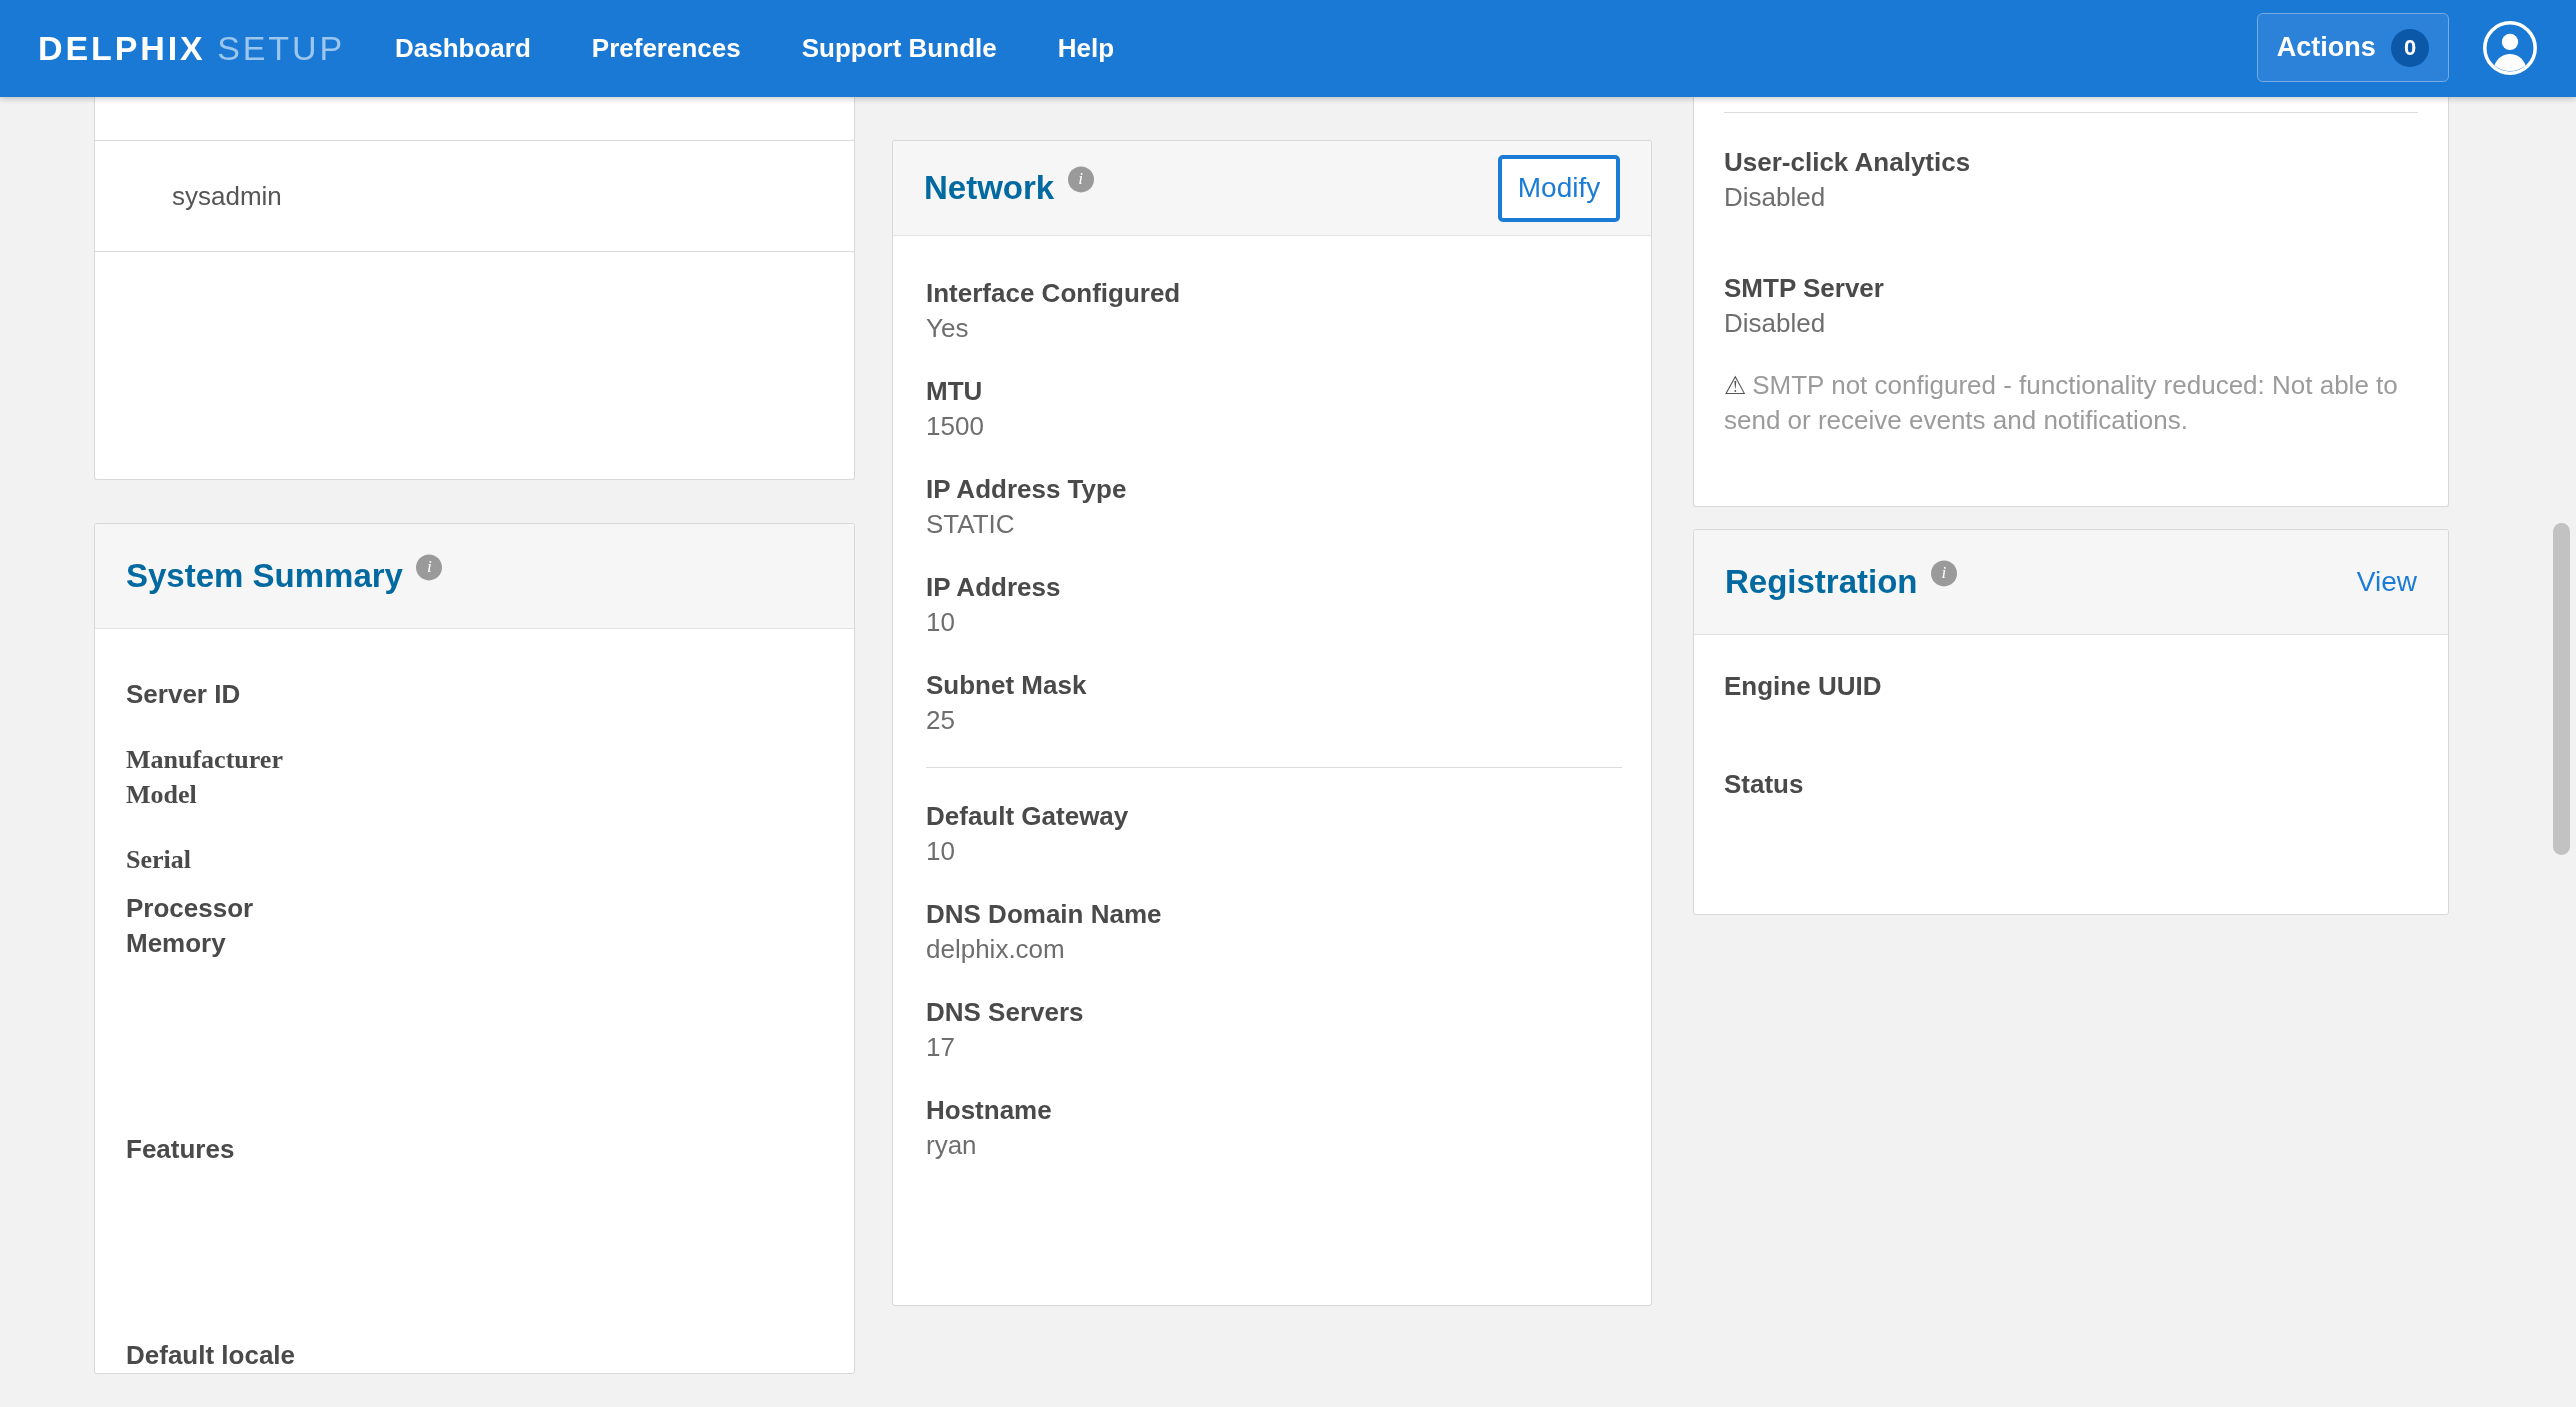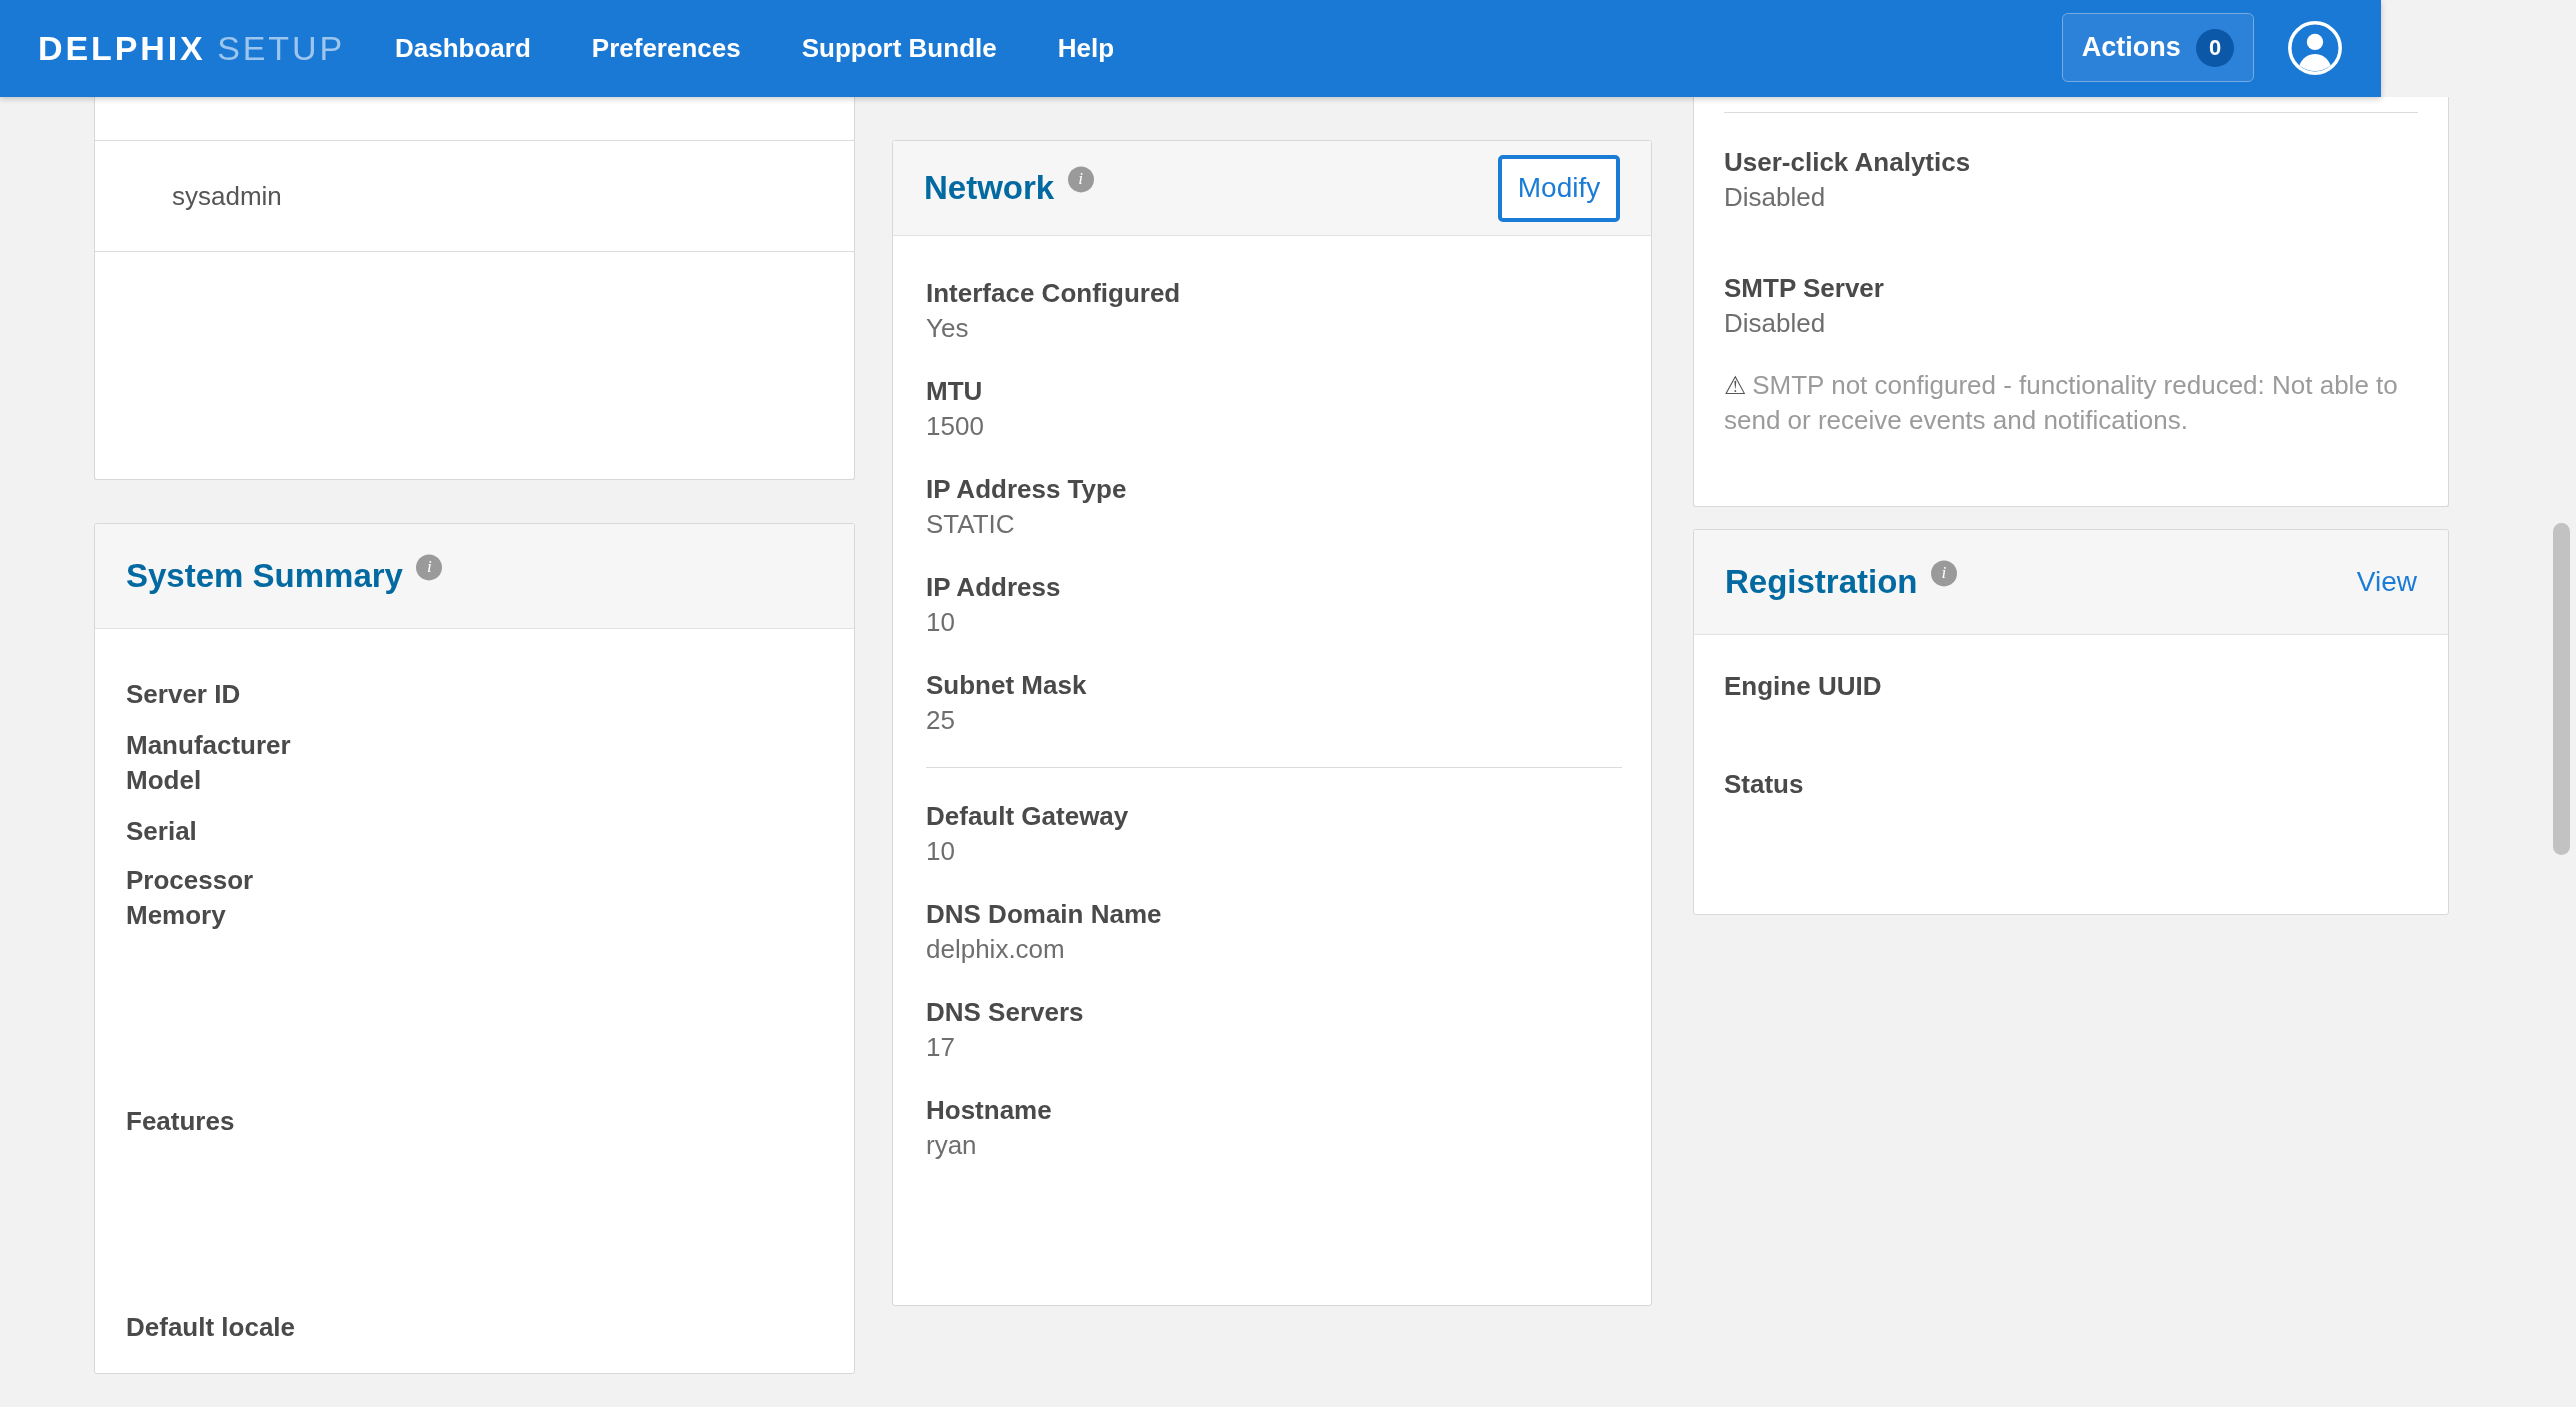--- a/index.html
+++ b/index.html
@@ -6,21 +6,21 @@
   html, body { width:2576px; height:1408px; }
   body {
     background:#f2f2f2;
     font-family:"Liberation Sans", sans-serif;
     position:relative;
     overflow:hidden;
   }
 
   
   .navbar {
-    position:absolute; top:0; left:0; width:2381px; height:97px;
+    position:absolute; top:0; left:0; width:2576px; height:97px;
     background:#1a79d4; display:flex; align-items:center;
     padding:0 38px; box-shadow:0 1.9px 5.8px rgba(0,0,0,.2); z-index:10;
   }
   .brand { display:flex; align-items:baseline; letter-spacing:2.9px; cursor:default; }
   .brand-primary { color:#ffffff; font-weight:bold; font-size:34px; }
   .brand-secondary { color:#9cc6ee; font-weight:normal; font-size:34px; margin-left:11.5px; }
   .nav-items { display:flex; margin-left:50px; gap:61px; }
   .nav-item { color:#ffffff; font-size:26px; font-weight:bold; cursor:pointer; line-height:97px; }
   .actions-btn {
     position:absolute; top:13.4px; right:127px; width:192px; height:69px;
@@ -57,21 +57,21 @@
   .user-row {
     height:112px; border-top:1px solid #dcdcdc; border-bottom:1px solid #dcdcdc;
     display:flex; align-items:center; padding-left:77px;
     font-size:26px; color:#555; cursor:pointer;
   }
 
   
   #system-summary-card { left:94px; top:523px; width:761px; height:851px; }
   #system-summary-card .card-header { height:105px; }
   .ss-body { padding:48px 31px 0 31px; }
-  .mt17 { margin-top:16px; }
+  .mt17 { margin-top:30px;font-family:Liberation Serif, serif; }
   .mt15 { margin-top:14.4px; }
   .mt178 { margin-top:171px; }
 
   
   #network-card { left:892px; top:140px; width:760px; height:1166px; }
   #network-card .card-header { height:95px; }
   .modify-btn {
     margin-left:auto; width:122px; height:67px; background:#ffffff;
     border:4.8px solid #1b7cd6; border-radius:4.8px; color:#1b7cd6; font-size:28px;
     display:flex; align-items:center; justify-content:center; cursor:pointer;

